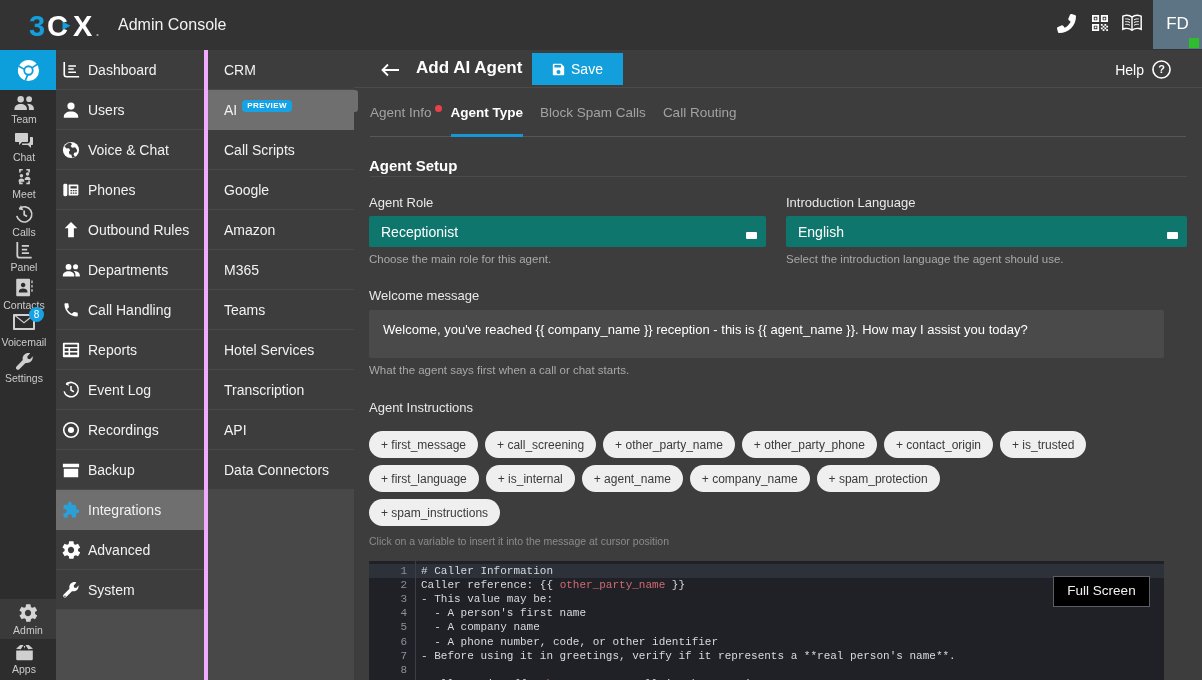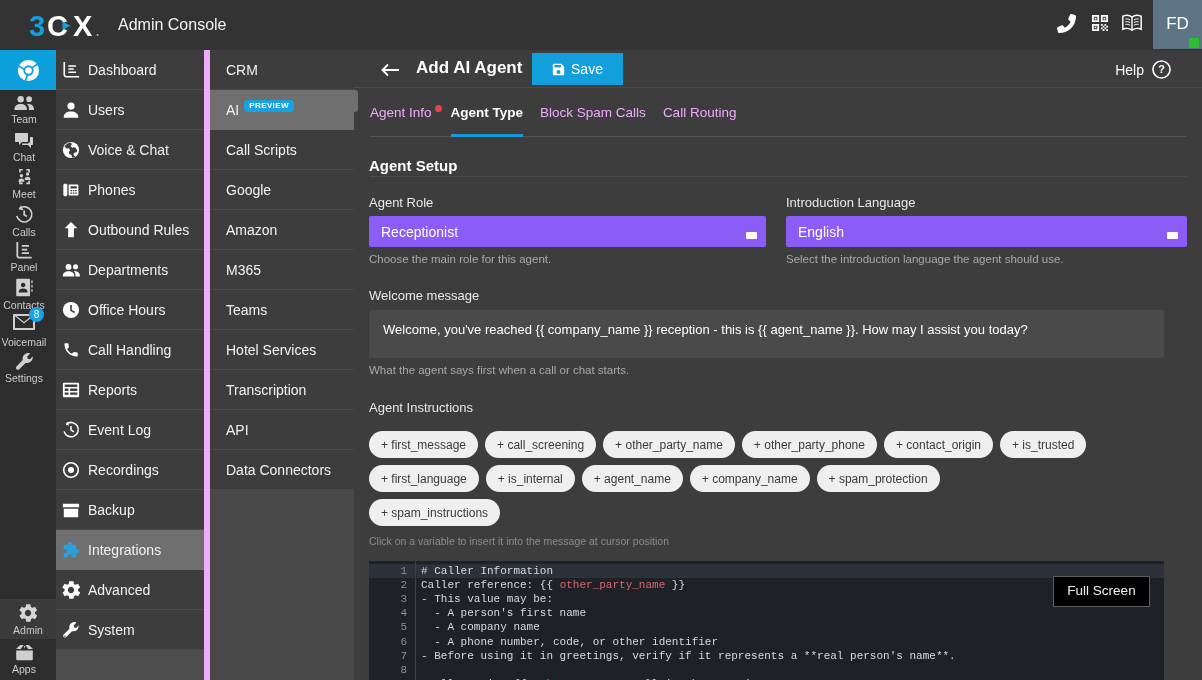--- a/index.html
+++ b/index.html
@@ -24,49 +24,49 @@
     display:flex; align-items:center; justify-content:center; }
   
   #col2 { position:absolute; left:56px; top:50px; width:148px; height:630px; background:#4d4d4d; }
   .m2 { position:relative; width:148px; height:40px; background:#3d3d3d; border-bottom:1px solid #494949;
     display:flex; align-items:center; color:#f2f2f2; font-size:14px; }
   .m2 svg { position:absolute; left:6px; width:18px; height:18px; }
   .m2 span { margin-left:32px; white-space:nowrap; }
   .m2.sel { background:#6f6f6f; border-bottom-color:#6f6f6f; }
   
   #col3 { position:absolute; left:204px; top:50px; width:150px; height:630px; background:#484848;
-    border-left:6px solid #f0abfc; }
+    border-left:4px solid #f0abfc; }
   .m3 { position:relative; width:148px; height:40px; background:#3d3d3d; border-bottom:1px solid #494949;
     display:flex; align-items:center; color:#f2f2f2; font-size:14px; padding-left:16px; }
   .m3.sel { background:#6f6f6f; border-bottom-color:#6f6f6f; }
   .badge { display:inline-block; margin-left:5px; background:#16a3e6; color:#fff; font-size:8px; font-weight:bold;
     padding:1.5px 5px; border-radius:4px; letter-spacing:.4px; position:relative; top:-4px; }
   
   #main { position:absolute; left:354px; top:50px; width:848px; height:630px; background:#3d3d3d; }
   #hdr { position:absolute; left:0; top:0; width:848px; height:38px; border-bottom:1px solid #4b4b4b; }
   #backarrow { position:absolute; left:26px; top:12px; }
   #pagetitle { position:absolute; left:62px; top:8px; color:#fff; font-weight:bold; font-size:17px; }
   #savebtn { position:absolute; left:178px; top:3px; width:91px; height:32px; background:#129fdc; color:#fff;
     font-size:14px; display:flex; align-items:center; justify-content:center; gap:6px; }
   #helpbox { position:absolute; right:31px; top:10px; color:#fff; font-size:14px; display:flex; align-items:center; gap:8px; }
   
   #tabs { position:absolute; left:16px; top:38px; width:816px; height:49px; border-bottom:1px solid #565656;
     display:flex; align-items:center; }
-  .tab { position:relative; height:49px; display:flex; align-items:center; color:#f0abfc; font-size:13.5px;
+  .tab { position:relative; height:49px; display:flex; align-items:center; color:#a3a3a3; font-size:13.5px;
     padding:0; margin-right:17px; }
   .tab:first-child { margin-right:19px; }
   .tab.act { color:#fff; font-weight:bold; border-bottom:3px solid #1798d4; padding-top:3px; }
   .tab .rdot { position:absolute; right:-10px; top:17px; width:7px; height:7px; border-radius:50%; background:#e8414d; }
   
   #content { position:absolute; left:0; top:87px; width:848px; height:543px; }
   .h1row { position:absolute; left:15px; top:20px; color:#fff; font-weight:bold; font-size:15px; }
   #setupline { position:absolute; left:16px; top:39px; width:817px; height:1px; background:#4b4b4b; }
   .flabel { position:absolute; color:#e9e9e9; font-size:13px; }
   .fhint  { position:absolute; color:#a9a9a9; font-size:11.5px; }
-  .selectbox { position:absolute; height:31px; background:#8b5cf6; border-radius:2px; color:#fff; font-size:14px;
+  .selectbox { position:absolute; height:31px; background:#0f766e; border-radius:2px; color:#fff; font-size:14px;
     display:flex; align-items:center; padding-left:12px; }
   .selectbox .sq { position:absolute; right:9px; top:15.5px; width:11px; height:7px; background:#fff; border-radius:1px; }
   #welcome { position:absolute; left:15px; top:173px; width:795px; height:48px; background:#4a4a4a; border-radius:2px;
     color:#fff; font-size:13px; padding:12px 14px; }
   .chiprow { display:flex; gap:7px; }
   .chipf { height:27px; background:#efefef; border-radius:14px; color:#3a3a3a; font-size:12px;
     display:flex; align-items:center; padding:12px 12px; white-space:nowrap; }
   
   #code { position:absolute; left:15px; top:424px; width:795px; height:119px; background:#1f2126; overflow:hidden;
     font-family:"Liberation Mono", monospace; font-size:11px; line-height:14.2px; }
@@ -234,27 +234,20 @@
   <div class="m2">
       <svg viewBox="0 0 22 18" fill="#fff">
         <circle cx="8" cy="5.2" r="3.6"></circle>
         <path d="M1 15.8c0-3.2 3.1-5.3 7-5.3s7 2.1 7 5.3v1.2H1z"></path>
         <circle cx="16.6" cy="5" r="3.1"></circle>
         <path d="M15.4 10.1c3.4.3 6.4 2.3 6.4 5.2v1.7h-5.4v-2.3c0-1.8-.9-3.4-2.1-4.4z"></path>
       </svg>
       <span>Departments</span>
     </div>
   <div class="m2">
-      <svg viewBox="0 0 20 20">
-        <circle cx="10" cy="10" r="9" fill="#fff"></circle>
-        <path d="M10 4.4 V10.4 L14 12.8" fill="none" stroke="#3d3d3d" stroke-width="1.8"></path>
-      </svg>
-      <span>Office Hours</span>
-    </div>
-  <div class="m2">
       <svg viewBox="0 0 20 20" fill="#fff">
         <path d="M5.6 8.9c1.2 2.3 3.1 4.2 5.4 5.4l1.8-1.8c.2-.2.6-.3.9-.2.9.3 1.9.5 3 .5.5 0 .8.4.8.8v2.9c0 .5-.4.8-.8.8C8.9 17.3 2.7 11.1 2.7 3.3c0-.5.4-.8.8-.8h2.9c.5 0 .8.4.8.8 0 1 .2 2 .5 3 .1.3 0 .6-.2.9L5.6 8.9z"></path>
       </svg>
       <span>Call Handling</span>
     </div>
   <div class="m2">
       <svg viewBox="0 0 20 20" fill="#fff">
         <path d="M2 2h16c.6 0 1 .4 1 1v14c0 .6-.4 1-1 1H2c-.6 0-1-.4-1-1V3c0-.6.4-1 1-1zm1 2v2.6h14V4H3zm0 4.4v2.6h4.2V8.4H3zm6 0v2.6h8V8.4H9zM3 12.8v2.6h4.2v-2.6H3zm6 0v2.6h8v-2.6H9z"></path>
       </svg>
       <span>Reports</span>

